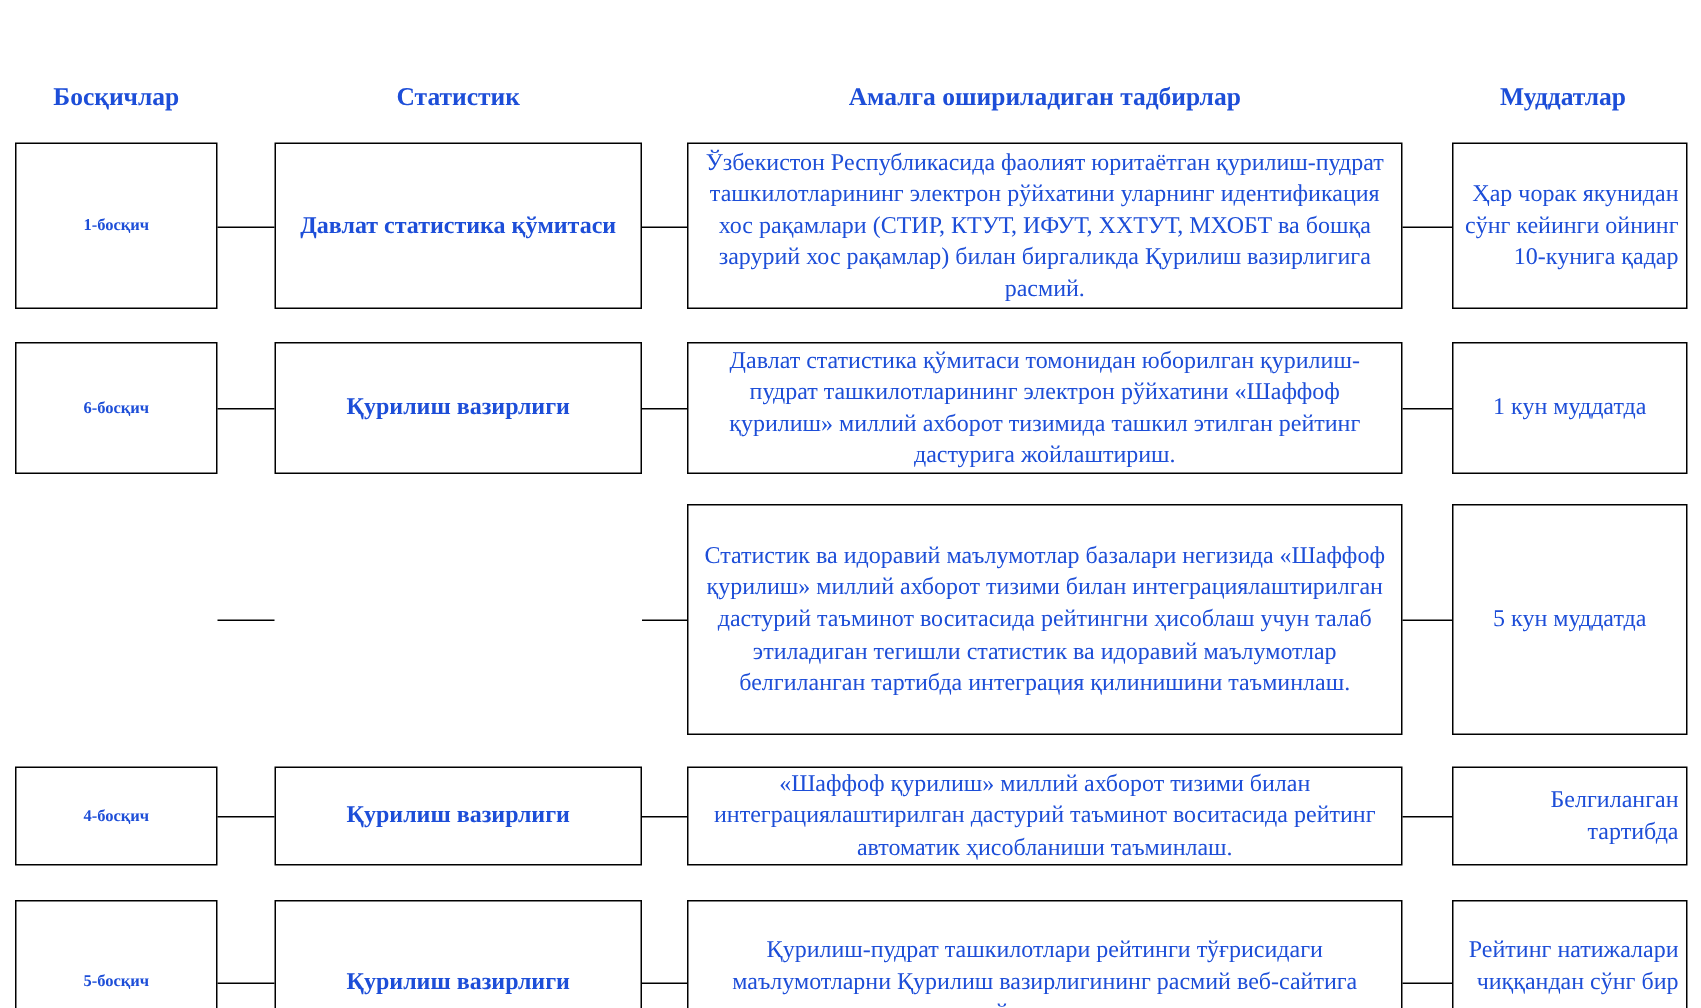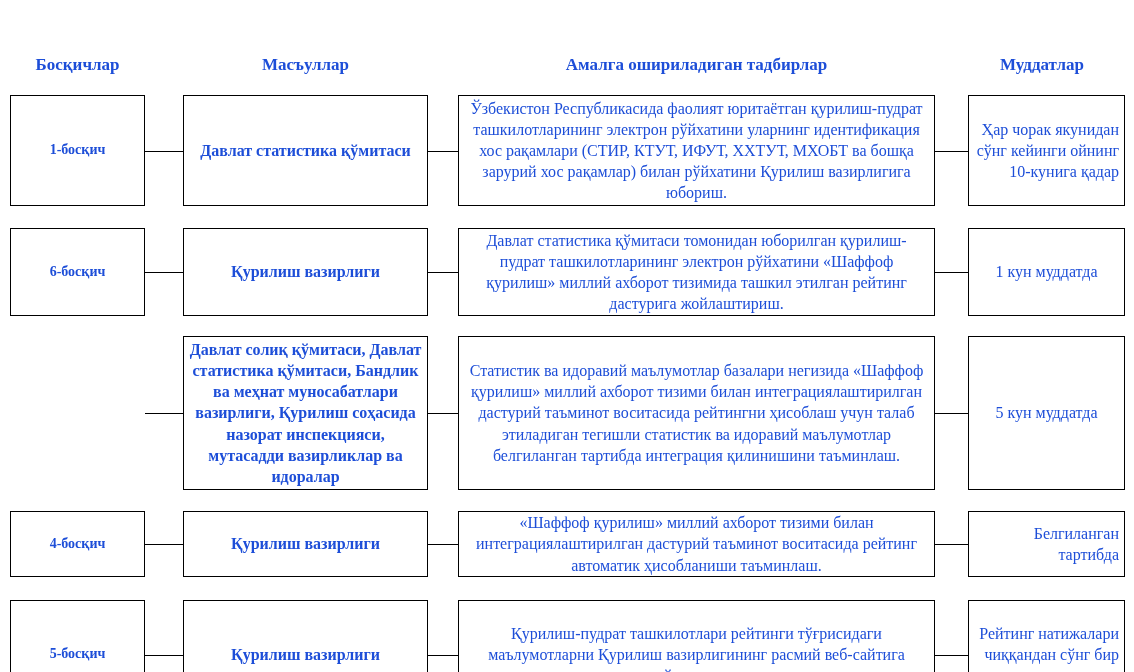--- a/index.html
+++ b/index.html
@@ -45,66 +45,65 @@
     border: 1.5px solid #000000;
     box-sizing: border-box;
     display: flex;
     align-items: center;
     justify-content: center;
     text-align: center;
     font-size: 16px;
     line-height: 1.32;
     padding: 2px 5px;
   }
-  .box.c1 { left: 10px;  width: 135px; font-weight: bold; font-size: 14px; }
+  .box.c1 { left: 10px;  width: 135px; font-weight: bold; font-size: 11px; }
   .box.c2 { left: 183px; width: 245px; font-weight: bold; }
   .box.c3 { left: 458px; width: 477px; }
   .box.c4 { left: 968px; width: 157px; text-align: right; }
   .conn {
     position: absolute;
     top: 50%;
     border-top: 1.5px solid #000000;
   }
   .conn.k1 { left: 145px; width: 38px; }
   .conn.k2 { left: 428px; width: 30px; }
   .conn.k3 { left: 935px; width: 33px; }
 </style>
 </head>
 <body>
 
 <div class="diagram">
 
   <div class="hdr c1">Босқичлар</div>
-  <div class="hdr c2">Масъуллар</div>
+  <div class="hdr c2">Статистик</div>
   <div class="hdr c4">Муддатлар</div>
   <div class="hdr c3">Амалга ошириладиган тадбирлар</div>
 
   <div class="row r1">
     <div class="box c1">1-босқич</div>
     <div class="conn k1"></div>
     <div class="box c2">Давлат статистика қўмитаси</div>
     <div class="conn k2"></div>
-    <div class="box c3">Ўзбекистон Республикасида фаолият юритаётган қурилиш-пудрат ташкилотларининг электрон рўйхатини уларнинг идентификация хос рақамлари (СТИР, КТУТ, ИФУТ, ХХТУТ, МХОБТ ва бошқа зарурий хос рақамлар) билан рўйхатини Қурилиш вазирлигига юбориш.</div>
+    <div class="box c3">Ўзбекистон Республикасида фаолият юритаётган қурилиш-пудрат ташкилотларининг электрон рўйхатини уларнинг идентификация хос рақамлари (СТИР, КТУТ, ИФУТ, ХХТУТ, МХОБТ ва бошқа зарурий хос рақамлар) билан биргаликда Қурилиш вазирлигига расмий.</div>
     <div class="conn k3"></div>
     <div class="box c4">Ҳар чорак якунидан сўнг кейинги ойнинг 10-кунига қадар</div>
   </div>
 
   <div class="row r2">
     <div class="box c1">6-босқич</div>
     <div class="conn k1"></div>
     <div class="box c2">Қурилиш вазирлиги</div>
     <div class="conn k2"></div>
     <div class="box c3">Давлат статистика қўмитаси томонидан юборилган қурилиш-пудрат ташкилотларининг электрон рўйхатини «Шаффоф қурилиш» миллий ахборот тизимида ташкил этилган рейтинг дастурига жойлаштириш.</div>
     <div class="conn k3"></div>
     <div class="box c4">1 кун муддатда</div>
   </div>
 
   <div class="row r3">
     <div class="conn k1"></div>
-    <div class="box c2">Давлат солиқ қўмитаси, Давлат статистика қўмитаси, Бандлик ва меҳнат муносабатлари вазирлиги, Қурилиш соҳасида назорат инспекцияси, мутасадди вазирликлар ва идоралар</div>
     <div class="conn k2"></div>
     <div class="box c3">Статистик ва идоравий маълумотлар базалари негизида «Шаффоф қурилиш» миллий ахборот тизими билан интеграциялаштирилган дастурий таъминот воситасида рейтингни ҳисоблаш учун талаб этиладиган тегишли статистик ва идоравий маълумотлар белгиланган тартибда интеграция қилинишини таъминлаш.</div>
     <div class="conn k3"></div>
     <div class="box c4">5 кун муддатда</div>
   </div>
 
   <div class="row r4">
     <div class="box c1">4-босқич</div>
     <div class="conn k1"></div>
     <div class="box c2">Қурилиш вазирлиги</div>

